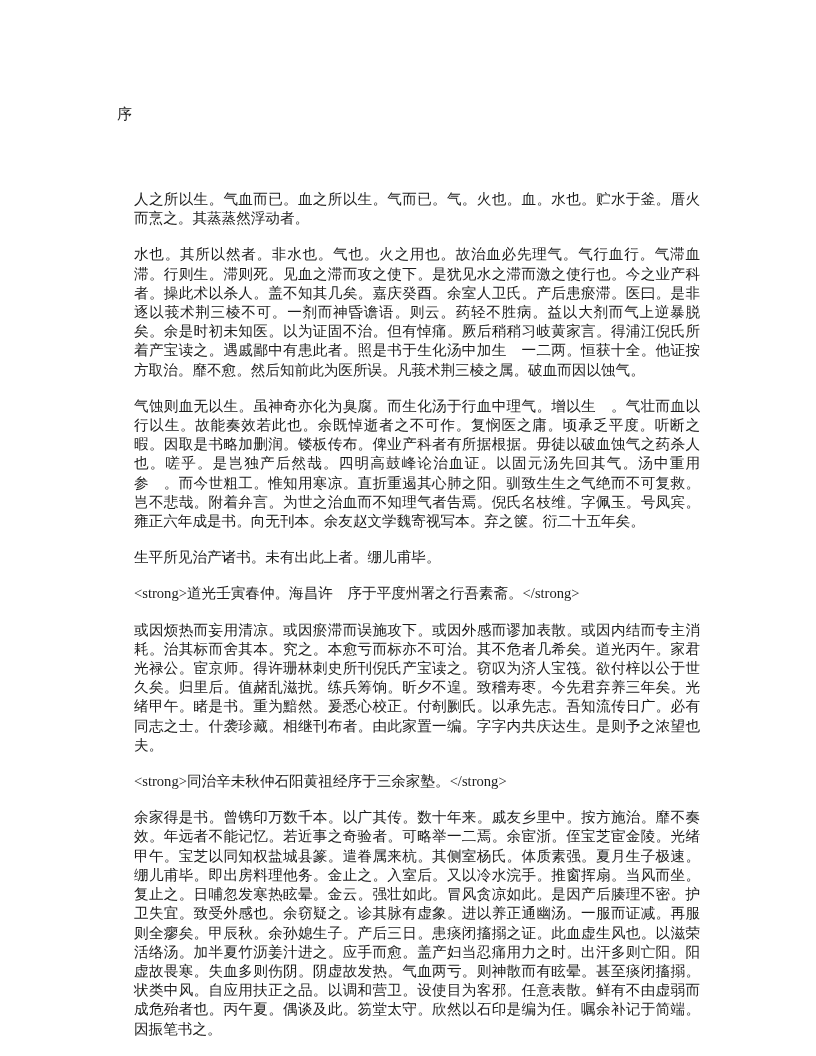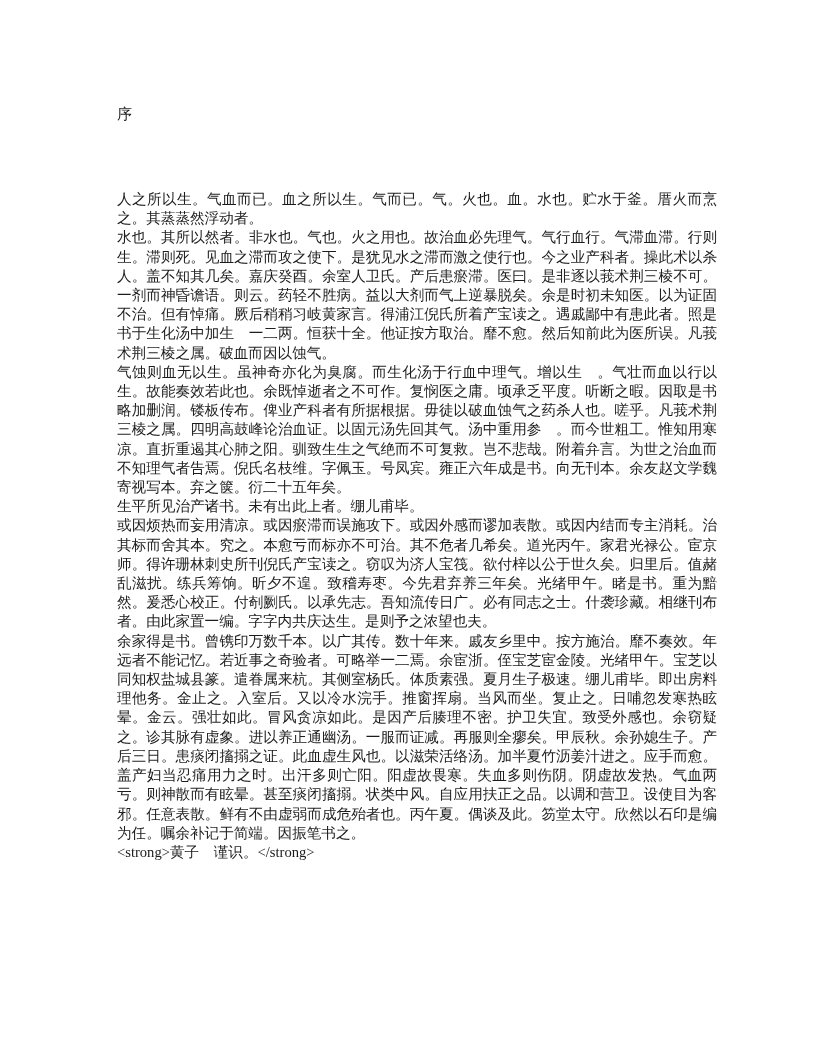--- a/index.html
+++ b/index.html
@@ -18,34 +18,36 @@
     font-family: "Liberation Serif", "DejaVu Serif", serif;
     color: #1c1c1c;
   }
   .doc-title {
     font-size: 15px;
     line-height: 19px;
     font-weight: 400;
     margin: 0 0 66px 0;
   }
   .doc-body p {
-    margin: 0;
+    margin: 17px;
     font-size: 14.6px;
     line-height: 19.2px;
     text-align: justify;
     word-break: break-all;
   }
 </style>
 </head>
 <body>
 
 <div class="page">
   <h1 class="doc-title">序</h1>
   <div class="doc-body">
     <p>人之所以生。气血而已。血之所以生。气而已。气。火也。血。水也。贮水于釜。厝火而烹之。其蒸蒸然浮动者。</p>
     <p>水也。其所以然者。非水也。气也。火之用也。故治血必先理气。气行血行。气滞血滞。行则生。滞则死。见血之滞而攻之使下。是犹见水之滞而激之使行也。今之业产科者。操此术以杀人。盖不知其几矣。嘉庆癸酉。余室人卫氏。产后患瘀滞。医曰。是非逐以莪术荆三棱不可。一剂而神昏谵语。则云。药轻不胜病。益以大剂而气上逆暴脱矣。余是时初未知医。以为证固不治。但有悼痛。厥后稍稍习岐黄家言。得浦江倪氏所着产宝读之。遇戚鄙中有患此者。照是书于生化汤中加生　一二两。恒获十全。他证按方取治。靡不愈。然后知前此为医所误。凡莪术荆三棱之属。破血而因以蚀气。</p>
-    <p>气蚀则血无以生。虽神奇亦化为臭腐。而生化汤于行血中理气。增以生　。气壮而血以行以生。故能奏效若此也。余既悼逝者之不可作。复悯医之庸。顷承乏平度。听断之暇。因取是书略加删润。镂板传布。俾业产科者有所据根据。毋徒以破血蚀气之药杀人也。嗟乎。凡莪术荆三棱之属。四明高鼓峰论治血证。以固元汤先回其气。汤中重用参　。而今世粗工。惟知用寒凉。直折重遏其心肺之阳。驯致生生之气绝而不可复救。岂不悲哉。附着弁言。为世之治血而不知理气者告焉。倪氏名枝维。字佩玉。号凤宾。雍正六年成是书。向无刊本。余友赵文学魏寄视写本。弃之箧。衍二十五年矣。</p>
+    <p>气蚀则血无以生。虽神奇亦化为臭腐。而生化汤于行血中理气。增以生　。气壮而血以行以生。故能奏效若此也。余既悼逝者之不可作。复悯医之庸。顷承乏平度。听断之暇。因取是书略加删润。镂板传布。俾业产科者有所据根据。毋徒以破血蚀气之药杀人也。嗟乎。是岂独产后然哉。四明高鼓峰论治血证。以固元汤先回其气。汤中重用参　。而今世粗工。惟知用寒凉。直折重遏其心肺之阳。驯致生生之气绝而不可复救。岂不悲哉。附着弁言。为世之治血而不知理气者告焉。倪氏名枝维。字佩玉。号凤宾。雍正六年成是书。向无刊本。余友赵文学魏寄视写本。弃之箧。衍二十五年矣。</p>
     <p>生平所见治产诸书。未有出此上者。绷儿甫毕。</p>
+    <p>&lt;strong&gt;道光壬寅春仲。海昌许　序于平度州署之行吾素斋。&lt;/strong&gt;</p>
     <p>或因烦热而妄用清凉。或因瘀滞而误施攻下。或因外感而谬加表散。或因内结而专主消耗。治其标而舍其本。究之。本愈亏而标亦不可治。其不危者几希矣。道光丙午。家君光禄公。宦京师。得许珊林刺史所刊倪氏产宝读之。窃叹为济人宝筏。欲付梓以公于世久矣。归里后。值赭乱滋扰。练兵筹饷。昕夕不遑。致稽寿枣。今先君弃养三年矣。光绪甲午。睹是书。重为黯然。爰悉心校正。付剞劂氏。以承先志。吾知流传日广。必有同志之士。什袭珍藏。相继刊布者。由此家置一编。字字内共庆达生。是则予之浓望也夫。</p>
+    <p>&lt;strong&gt;同治辛未秋仲石阳黄祖经序于三余家塾。&lt;/strong&gt;</p>
     <p>余家得是书。曾镌印万数千本。以广其传。数十年来。戚友乡里中。按方施治。靡不奏效。年远者不能记忆。若近事之奇验者。可略举一二焉。余宦浙。侄宝芝宦金陵。光绪甲午。宝芝以同知权盐城县篆。遣眷属来杭。其侧室杨氏。体质素强。夏月生子极速。绷儿甫毕。即出房料理他务。金止之。入室后。又以冷水浣手。推窗挥扇。当风而坐。复止之。日哺忽发寒热眩晕。金云。强壮如此。冒风贪凉如此。是因产后腠理不密。护卫失宜。致受外感也。余窃疑之。诊其脉有虚象。进以养正通幽汤。一服而证减。再服则全瘳矣。甲辰秋。余孙媳生子。产后三日。患痰闭搐搦之证。此血虚生风也。以滋荣活络汤。加半夏竹沥姜汁进之。应手而愈。盖产妇当忍痛用力之时。出汗多则亡阳。阳虚故畏寒。失血多则伤阴。阴虚故发热。气血两亏。则神散而有眩晕。甚至痰闭搐搦。状类中风。自应用扶正之品。以调和营卫。设使目为客邪。任意表散。鲜有不由虚弱而成危殆者也。丙午夏。偶谈及此。笏堂太守。欣然以石印是编为任。嘱余补记于简端。因振笔书之。</p>
     <p>&lt;strong&gt;黄子　谨识。&lt;/strong&gt;</p>
   </div>
 </div>
 
 </body></html>

